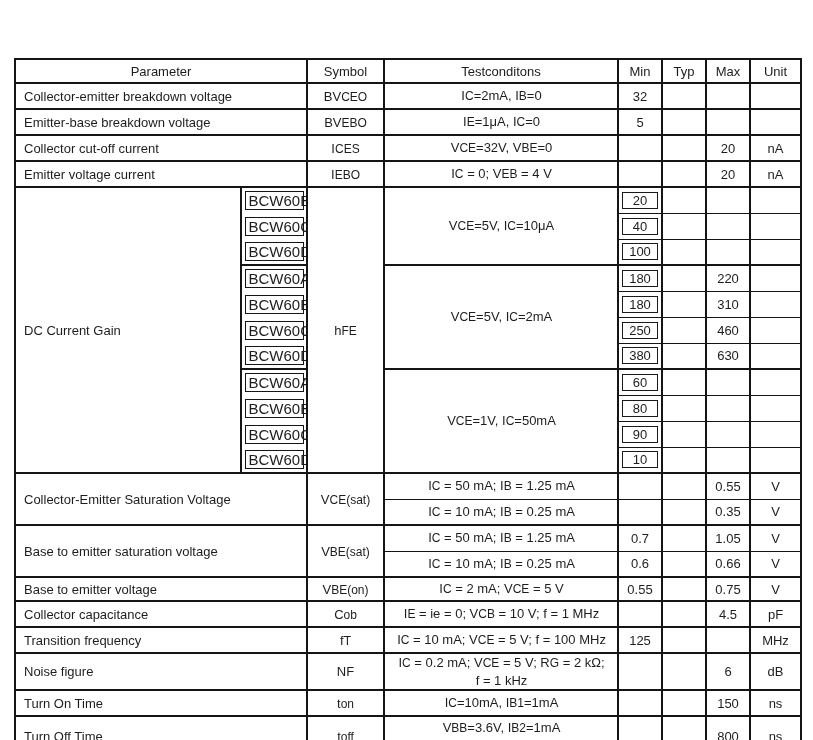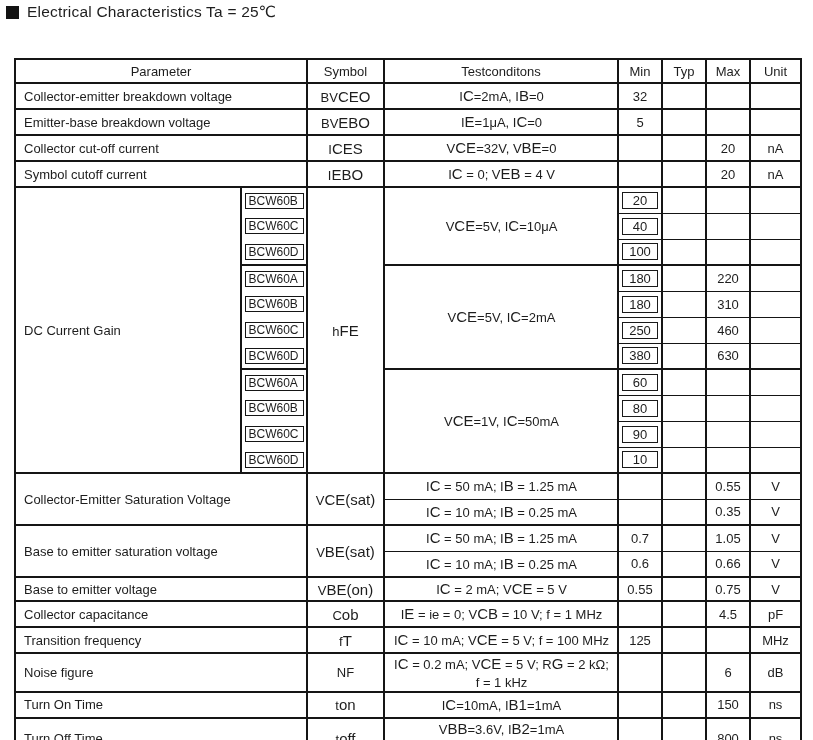--- a/index.html
+++ b/index.html
@@ -14,39 +14,35 @@
         font-size:13px;font-weight:normal;color:#1d1d1d;overflow:hidden;
         padding:0 4px;box-sizing:border-box;}
   th{border-width:2px;height:24px;text-align:center;}
   tr{height:26px;}
   tr.h24{height:24px;} tr.h37{height:37px;} tr.h41{height:41px;border-radius:20px;}
   tr.gs > td{border-top-width:2px;}
   td.param{text-align:left;padding-left:8px;}
   td.sym{text-align:center;padding:0 2px;}
   td.cond{text-align:center;padding-left:5px;white-space:pre-line;line-height:1.32;}
   td.num{text-align:center;padding:0 2px;}
-  .ss{font-size:15px;}
+  .ss{font-size:12px;}
   
   td.devcell{border-top-style:none;border-bottom-style:none;padding:2.5px 2.5px;}
   tr.gs td.devcell{border-top:2px solid #151515;}
   .dbx{border:1.5px solid #151515;height:100%;box-sizing:border-box;
-       display:flex;align-items:center;padding-left:3px;font-size:12px;}
+       display:flex;align-items:center;padding-left:3px;font-size:15px;}
   
   td.hmin{padding:0;}
   .mbox{border:1.2px solid #1a1a1a;margin:1px 3px;height:calc(100% - 2px);
         box-sizing:border-box;display:flex;align-items:center;justify-content:center;}
 </style>
 </head>
 <body>
 
 <div class="page">
-  <div class="title-row">
-    <span class="bullet"></span>
-    <span class="title-text">Electrical Characteristics Ta = 25℃</span>
-  </div>
 
   <table class="ec">
     <colgroup>
       <col style="width:226px">
         <col style="width:66px">
         <col style="width:77px">
         <col style="width:234px">
       <col style="width:44px">
         <col style="width:44px">
         <col style="width:44px">
@@ -85,21 +81,21 @@
     <tr class="gs">
       <td colspan="2" class="param">Collector cut-off current</td>
       <td class="sym">I<span class="ss">CES</span></td>
       <td class="cond">V<span class="ss">CE</span>=32V, V<span class="ss">BE</span>=0</td>
       <td class="num"></td>
       <td class="num"></td>
       <td class="num">20</td>
       <td class="num">nA</td>
     </tr>
     <tr class="gs">
-      <td colspan="2" class="param">Symbol cutoff current</td>
+      <td colspan="2" class="param">Emitter voltage current</td>
       <td class="sym">I<span class="ss">EBO</span></td>
       <td class="cond">I<span class="ss">C</span> = 0; V<span class="ss">EB</span> = 4 V</td>
       <td class="num"></td>
       <td class="num"></td>
       <td class="num">20</td>
       <td class="num">nA</td>
     </tr>
 
     <tr class="gs">
       <td class="param" rowspan="11">DC Current Gain</td>

